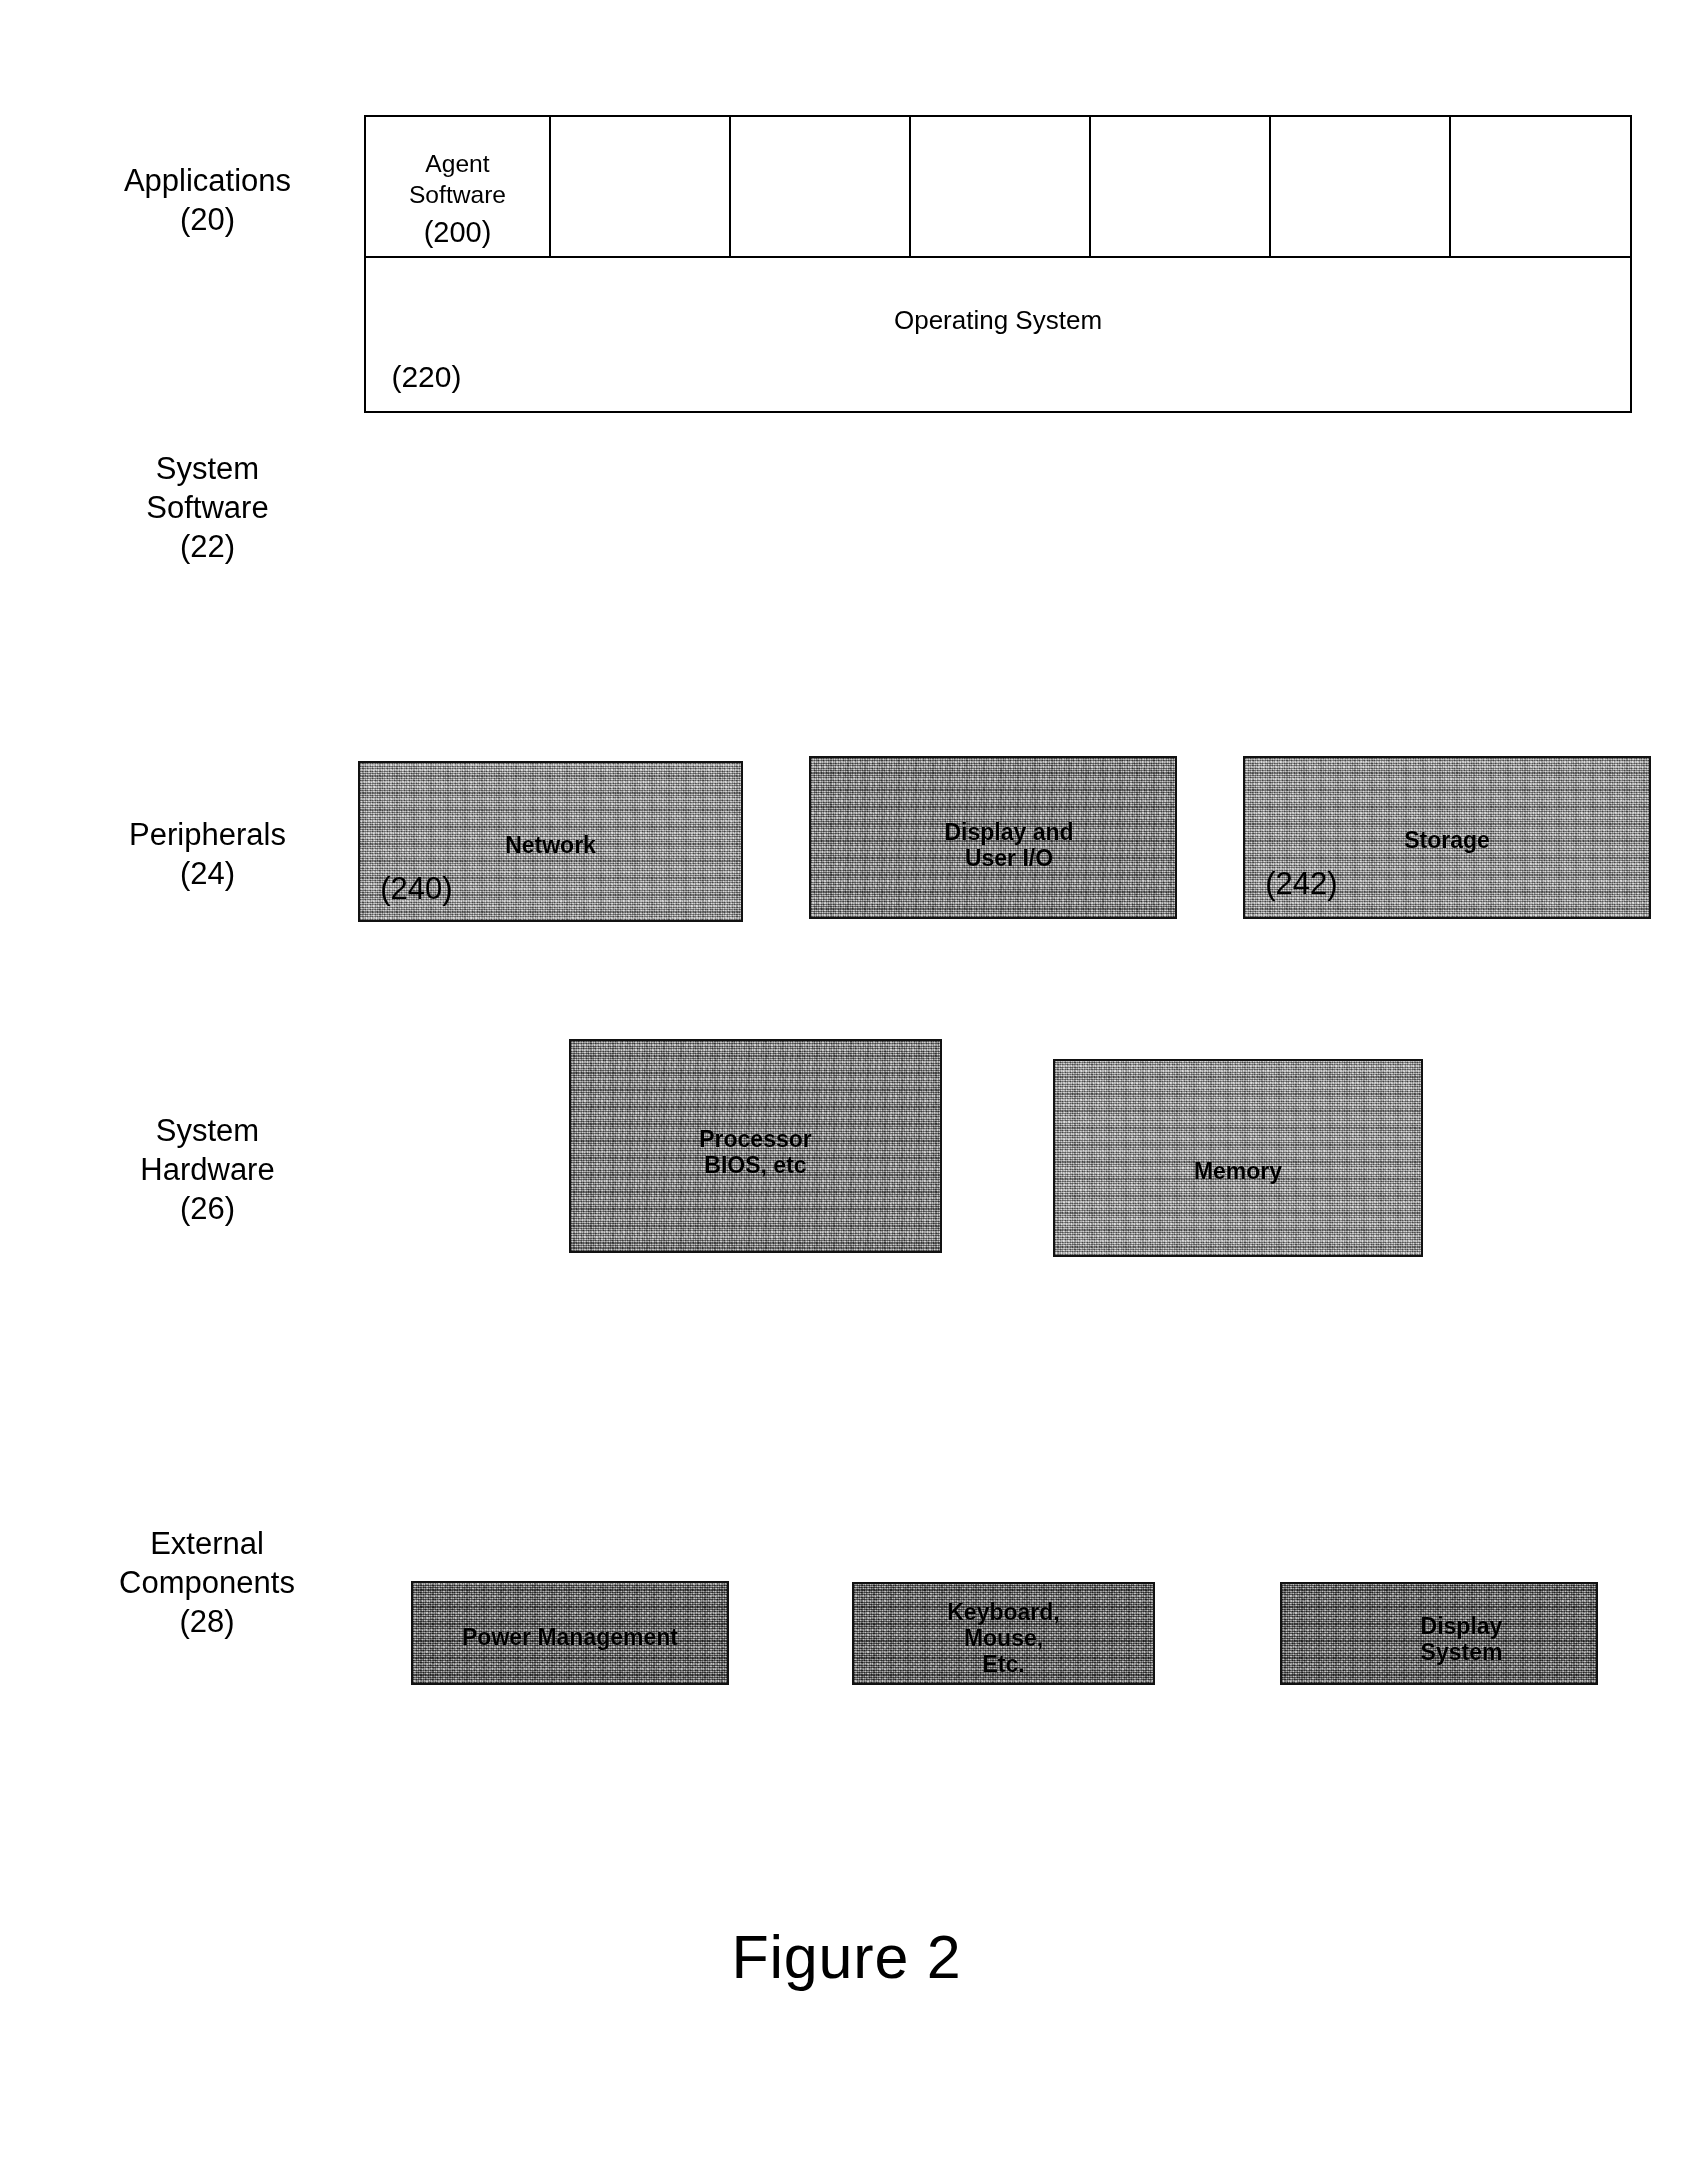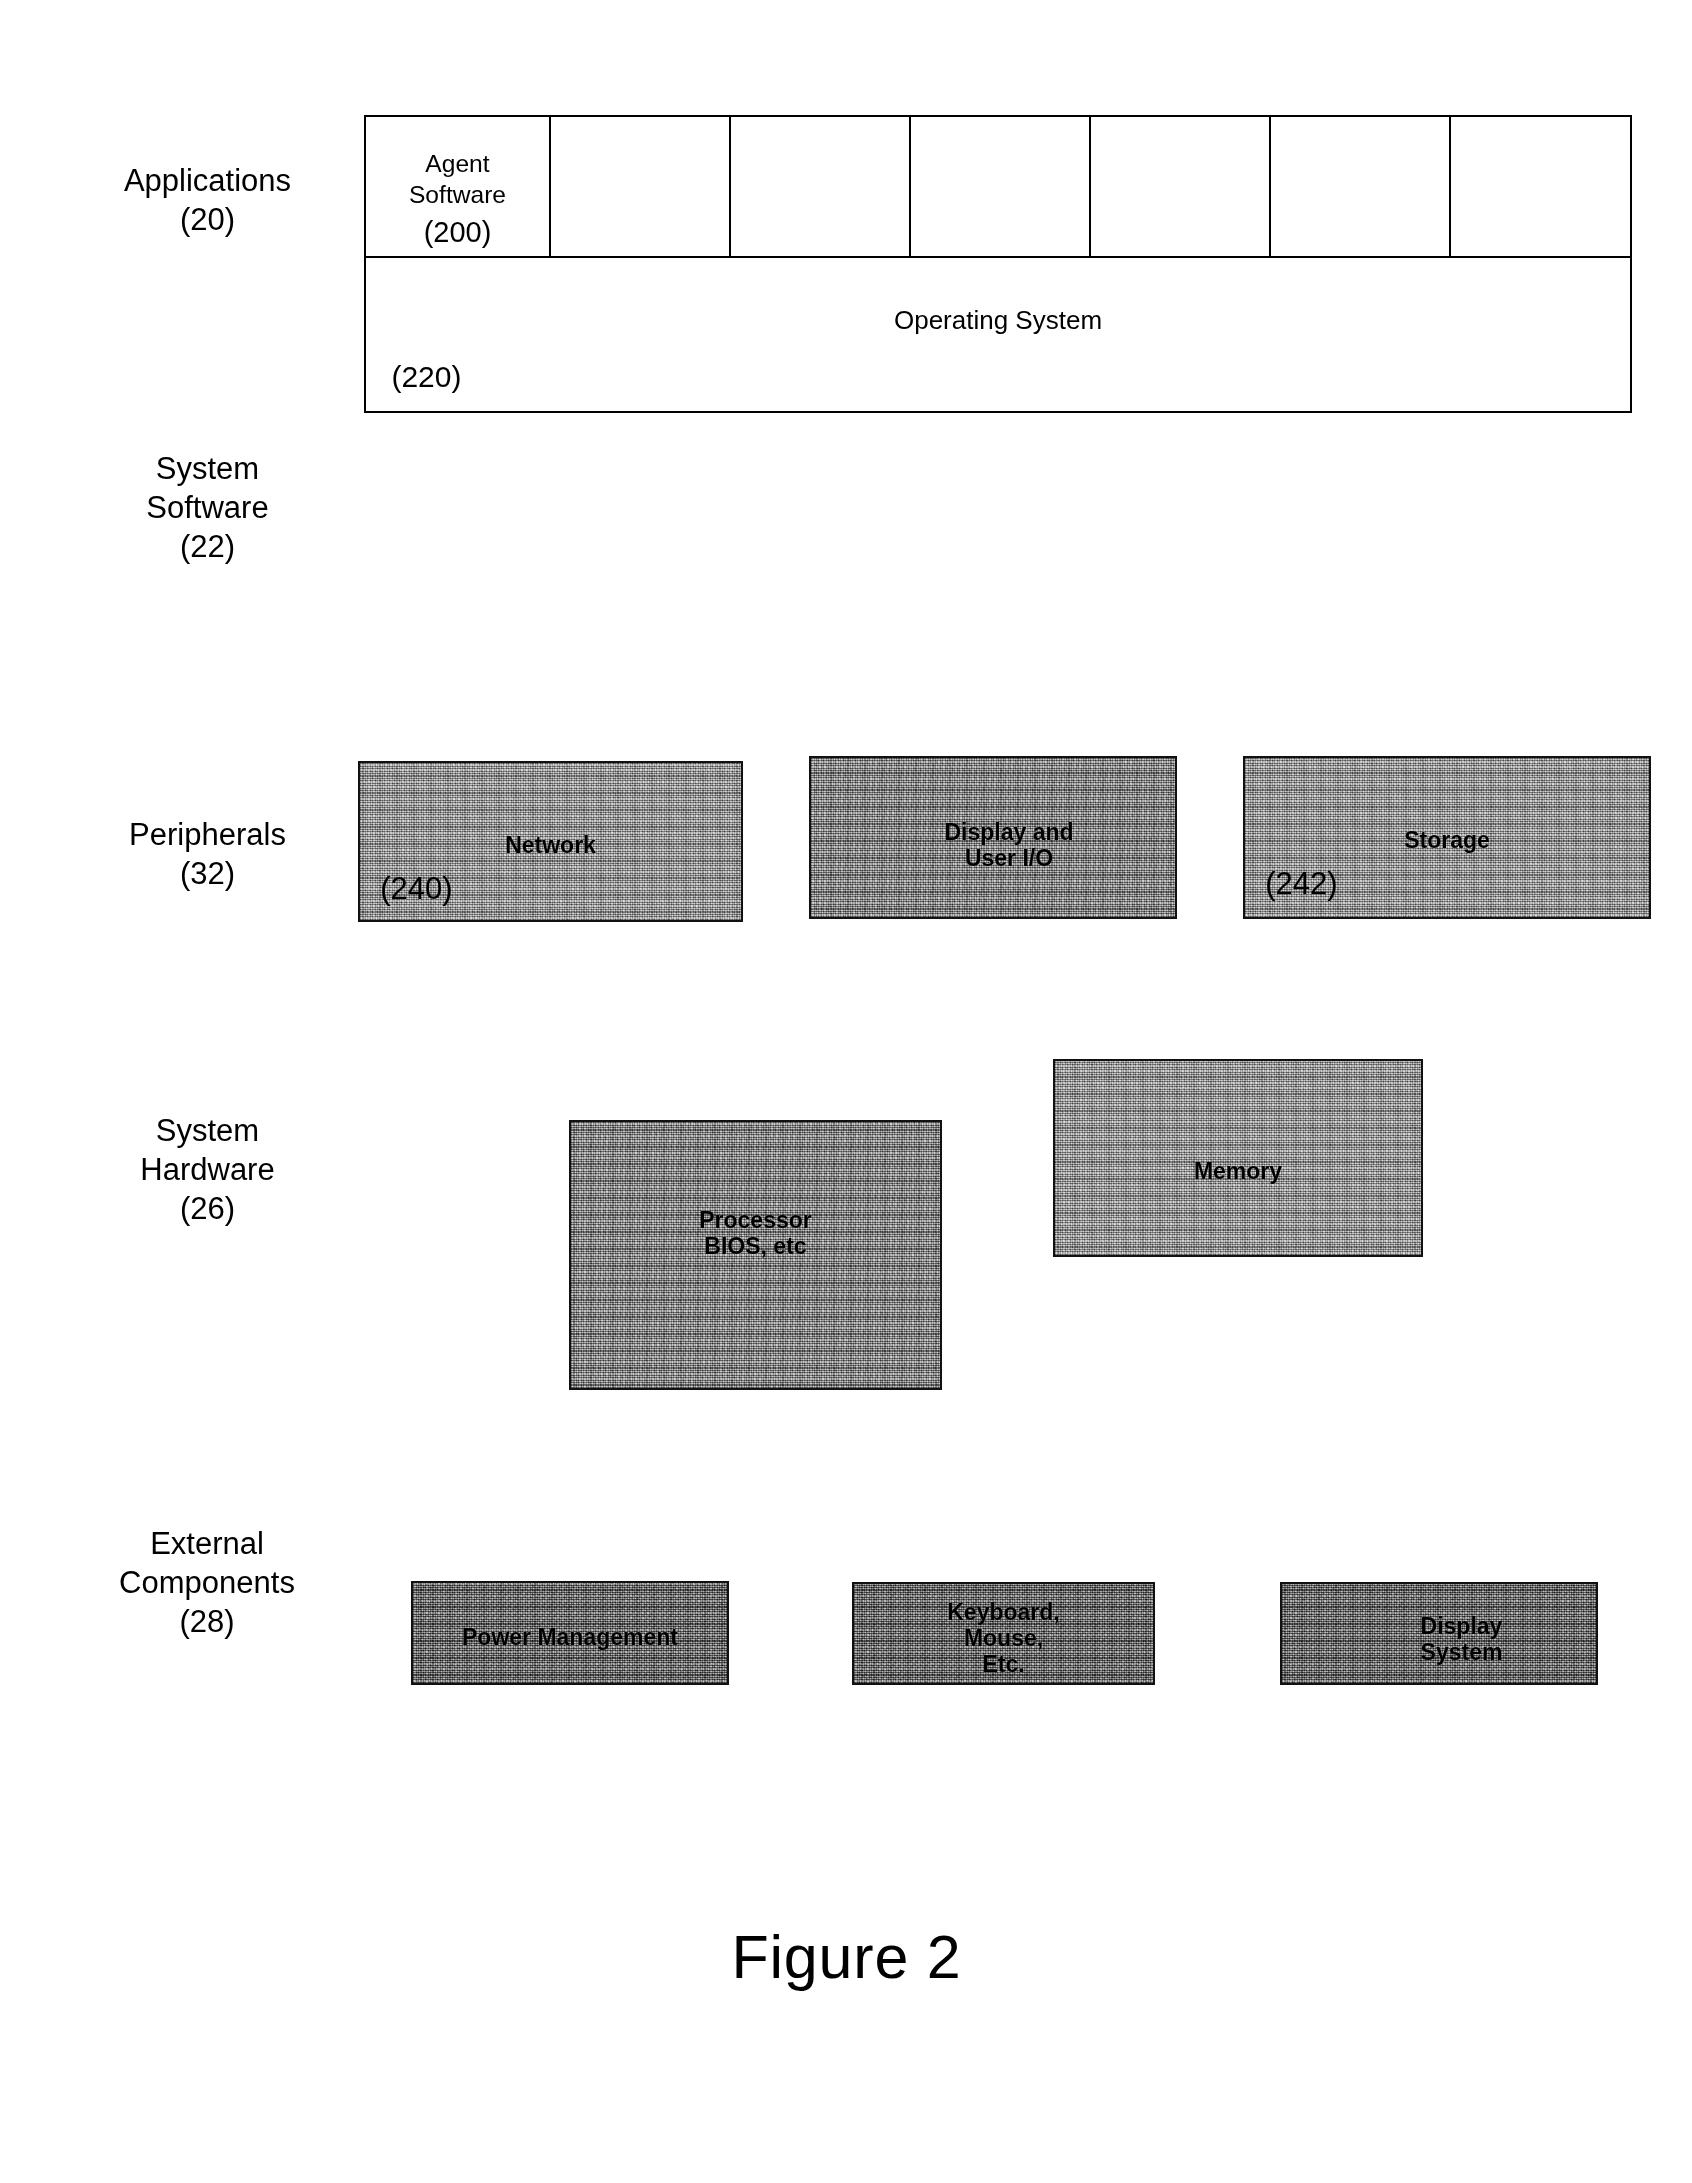--- a/index.html
+++ b/index.html
@@ -167,21 +167,21 @@
 <div id="page">
 
   <div class="row-label" style="left:51px; top:161px; width:313px;">Applications
 (20)</div>
 
   <div class="row-label" style="left:51px; top:449px; width:313px;">System
 Software
 (22)</div>
 
   <div class="row-label" style="left:51px; top:815px; width:313px;">Peripherals
-(32)</div>
+(24)</div>
 
   <div class="row-label" style="left:51px; top:1111px; width:313px;">System
 Hardware
 (26)</div>
 
   <div class="row-label" style="left:42px; top:1524px; width:330px;">External
 Components
 (28)</div>
 
   <div class="stack">
@@ -236,21 +236,21 @@
     <div class="tex-title" style="top:61px;padding-left:32px;">Display and
 User I/O</div>
     <div class="tex-ref" style="left:20.3px; top:108px;"></div>
   </div>
 
   <div class="tex" style="left:1243px; top:756px; width:408px; height:163px;">
     <div class="tex-title" style="top:69px;">Storage</div>
     <div class="tex-ref" style="left:20.3px; top:108px;">(242)</div>
   </div>
 
-  <div class="tex mid" style="left:569px; top:1120px; width:373px; height:270px;">
+  <div class="tex mid" style="left:569px; top:1039px; width:373px; height:214px;">
     <div class="tex-title" style="top:85px;">Processor
 BIOS, etc</div>
   </div>
 
   <div class="tex" style="left:1053px; top:1059px; width:370px; height:198px;">
     <div class="tex-title" style="top:97px;">Memory</div>
   </div>
 
   <div class="tex dark" style="left:411px; top:1581px; width:318px; height:104px;">
     <div class="tex-title" style="top:41px;">Power Management</div>

